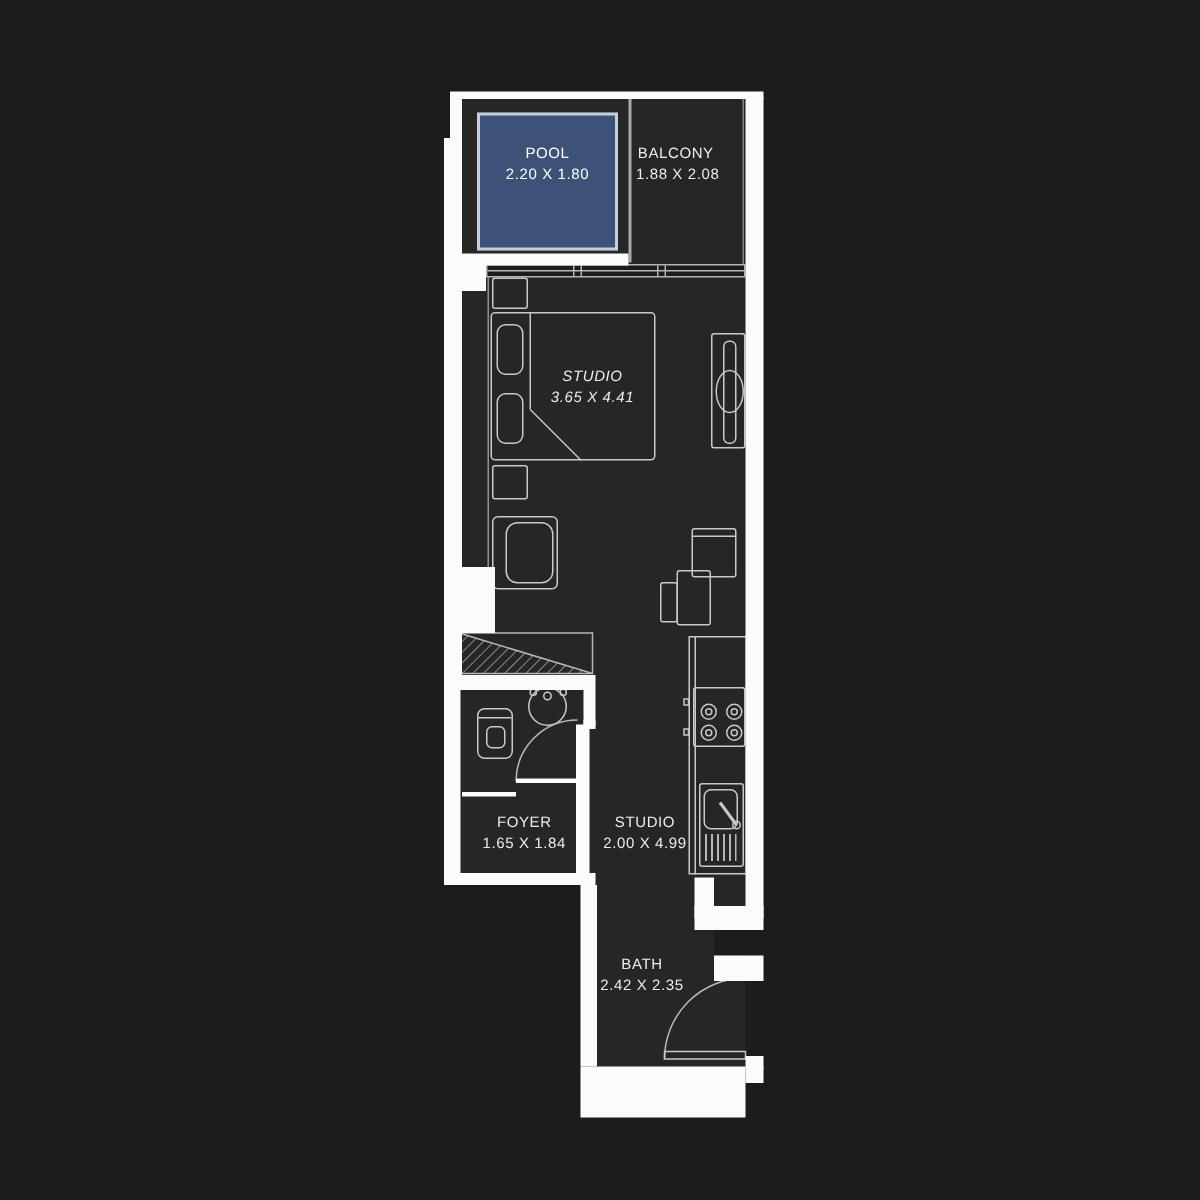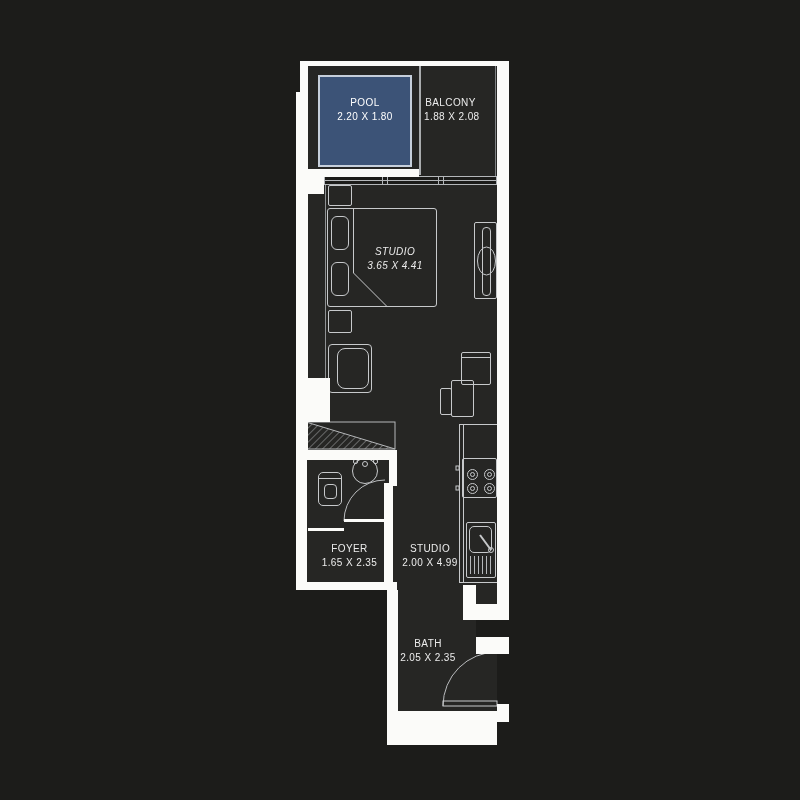--- a/index.html
+++ b/index.html
@@ -140,22 +140,22 @@
 <div class="abs lbl" style="left:424px;top:96px;width:53px;">
   <span class="nm">BALCONY</span>
   <span class="dm">1.88 X 2.08</span>
 </div>
 <div class="abs lbl" style="left:340px;top:245px;width:110px;font-style:italic;">
   <span class="nm">STUDIO</span>
   <span class="dm">3.65 X 4.41</span>
 </div>
 <div class="abs lbl" style="left:302px;top:542px;width:95px;">
   <span class="nm">FOYER</span>
-  <span class="dm">1.65 X 2.35</span>
+  <span class="dm">1.65 X 1.84</span>
 </div>
 <div class="abs lbl" style="left:390px;top:542px;width:80px;">
   <span class="nm">STUDIO</span>
   <span class="dm">2.00 X 4.99</span>
 </div>
 <div class="abs lbl" style="left:378px;top:637px;width:100px;">
   <span class="nm">BATH</span>
-  <span class="dm">2.05 X 2.35</span>
+  <span class="dm">2.42 X 2.35</span>
 </div>
 
 </body></html>

